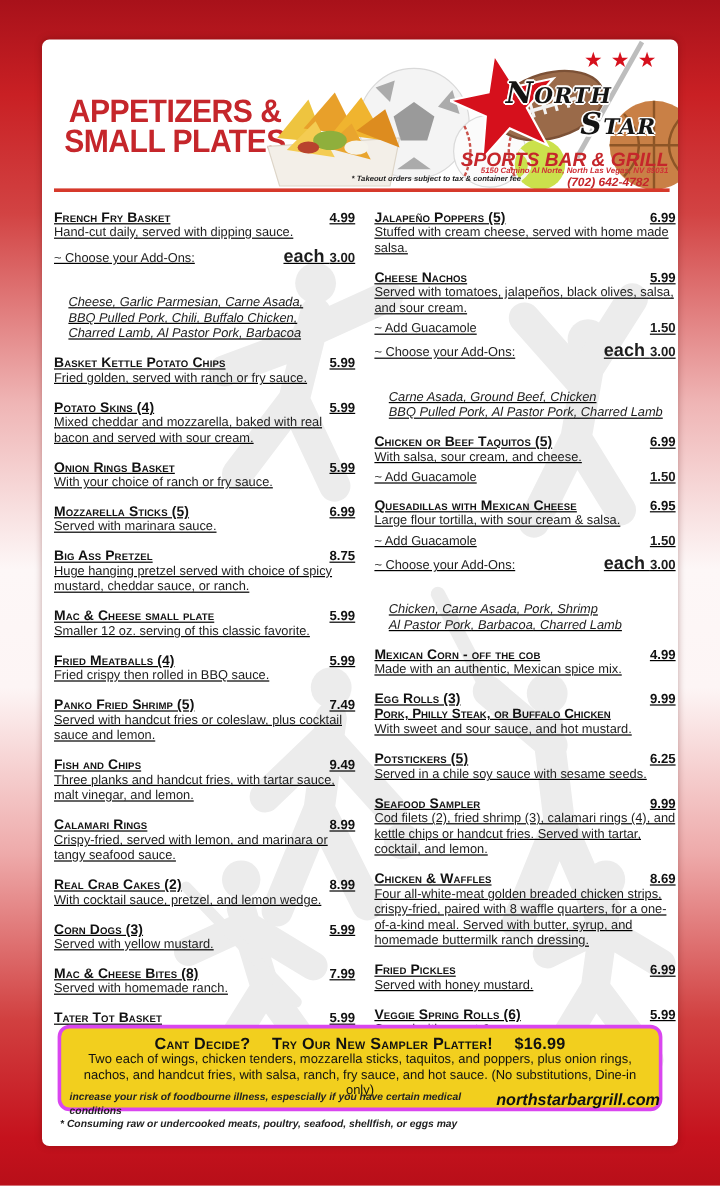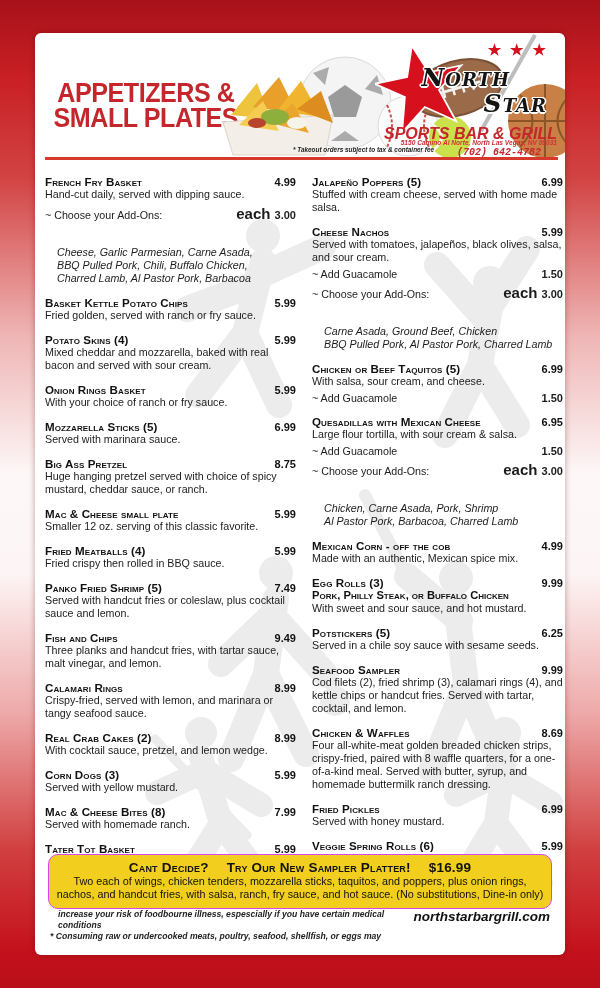--- a/index.html
+++ b/index.html
@@ -29,42 +29,42 @@
   .logo-north,.logo-star-word{
     position:absolute;font-family:"DejaVu Serif","Liberation Serif",serif;
     font-style:italic;font-weight:bold;font-variant:small-caps;color:#141414;
     text-shadow:-1.5px 0 #fff,1.5px 0 #fff,0 -1.5px #fff,0 1.5px #fff,-1px -1px #fff,1px 1px #fff,1px -1px #fff,-1px 1px #fff;
     letter-spacing:1px;font-size:25px;line-height:25px;white-space:nowrap;
   }
   .logo-north{right:55px;top:32px;}
   .logo-star-word{right:18px;top:58px;}
   .logo-tagline{position:absolute;right:8px;top:92px;color:#c5262b;font-weight:bold;font-style:italic;font-size:16px;white-space:nowrap;}
   .logo-address{position:absolute;right:8px;top:106px;color:#cf3036;font-weight:bold;font-style:italic;font-size:6.6px;white-space:nowrap;}
-  .logo-phone{position:absolute;right:24px;top:114px;color:#c5262b;font-weight:bold;font-style:italic;font-size:10px;white-space:nowrap;font-family:Liberation Mono, monospace;}
+  .logo-phone{position:absolute;right:24px;top:114px;color:#c5262b;font-weight:bold;font-style:italic;font-size:10px;white-space:nowrap;}
   .takeout-note{position:absolute;left:258px;top:113px;font-size:6.4px;font-weight:bold;font-style:italic;color:#222;}
   .divider{position:absolute;left:10px;right:7px;top:124px;height:3px;background:#d6392b;z-index:3;}
   
   .silhouettes{position:absolute;left:0;top:0;width:530px;height:922px;z-index:0;}
   
   .menu{position:absolute;left:10px;top:142px;right:2px;display:flex;gap:16px;z-index:2;}
   .col{width:252px;}
-  .item{margin-bottom:11px;}
+  .item{margin-bottom:11px;text-decoration:underline;}
   .item-head{display:flex;justify-content:space-between;align-items:baseline;}
   .item-name{font-weight:bold;font-variant:small-caps;font-size:11.6px;letter-spacing:.1px;color:#111;line-height:13px;}
   .item-sub{font-weight:bold;font-variant:small-caps;font-size:11.2px;color:#111;line-height:13px;}
   .item-price{font-weight:bold;font-size:11px;color:#111;}
   .item-desc{font-size:10.7px;line-height:13px;color:#1c1c1c;}
   .extra-row{display:flex;justify-content:space-between;align-items:baseline;font-size:10.7px;color:#1c1c1c;margin-top:4px;}
   .extra-right{font-weight:bold;font-size:11px;white-space:nowrap;}
   .extra-each{font-weight:bold;font-size:15px;}
   .options{font-style:italic;font-size:10.7px;line-height:13px;color:#1c1c1c;padding-left:12px;margin-top:24px;}
   
   .banner{
     position:absolute;left:13px;right:13px;top:821px;z-index:2;
-    background:#f2cf1e;border:1px solid #d946ef;border-radius:10px;
+    background:#f2cf1e;border:3px solid #d946ef;border-radius:10px;
     text-align:center;padding:5px 6px 7px 6px;color:#111;
   }
   .banner-title{font-weight:bold;font-variant:small-caps;font-size:13.5px;letter-spacing:.2px;}
   .banner-title span{margin:0 9px;}
   .banner-desc{font-size:10.8px;line-height:13px;}
   .footer{position:absolute;left:15px;right:15px;top:876px;z-index:2;display:flex;justify-content:space-between;}
   .footnote{font-size:8.6px;line-height:11px;font-style:italic;font-weight:bold;color:#222;}
   .website{font-size:13.5px;font-weight:bold;font-style:italic;color:#111;margin-top:0;white-space:nowrap;}
 </style>
 </head>

